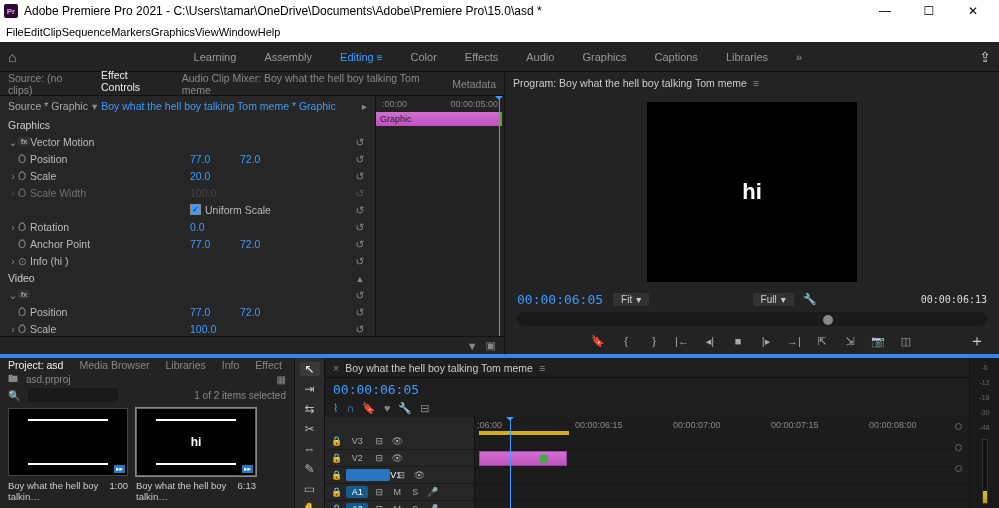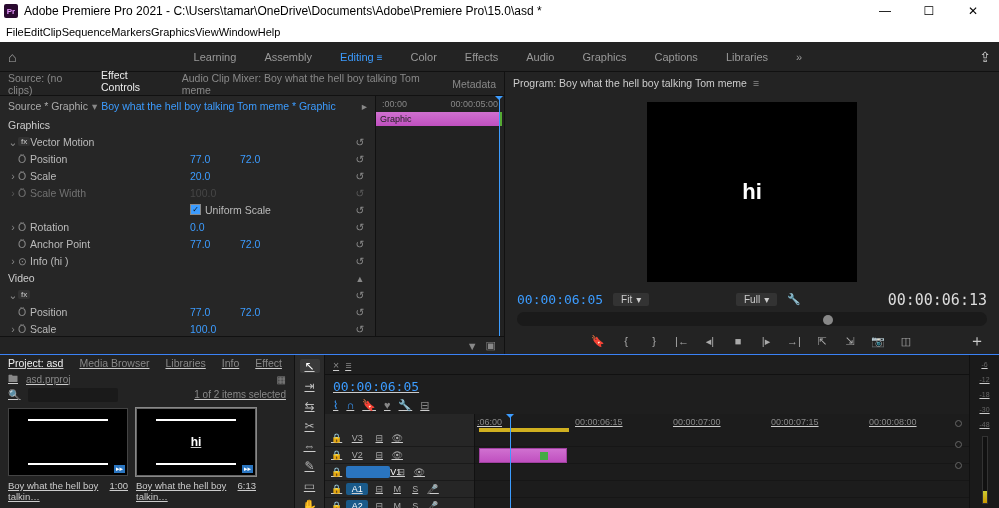--- a/index.html
+++ b/index.html
@@ -48,29 +48,29 @@
   .eff-graphic-clip { position: absolute; top: 16px; left: 0; right: 2px; height: 14px; background: linear-gradient(#d070d0, #c050c0); font-size: 9px; color: #222; padding-left: 4px; line-height: 14px; border-right: 3px solid #5a3; }
   .eff-filters { height: 18px; display: flex; justify-content: flex-end; align-items: center; padding-right: 8px; gap: 8px; color: #888; border-top: 1px solid #111; }
 
   .right-col { flex: 1; display: flex; flex-direction: column; background: #232323; }
   .program-tabs { height: 24px; display: flex; align-items: center; padding: 0 8px; gap: 6px; font-size: 10.5px; color: #ccc; }
   .monitor-wrap { flex: 1; display: flex; align-items: center; justify-content: center; background: #232323; padding: 8px 40px; }
   .monitor { background: #000; width: 210px; height: 180px; display: flex; align-items: center; justify-content: center; }
   .monitor-text { color: #fff; font-size: 22px; font-weight: bold; }
   .monitor-bottom { height: 22px; display: flex; align-items: center; padding: 0 12px; gap: 10px; font-size: 11px; }
   .tc-blue { color: #3c9cff; font-family: monospace; font-size: 13px; }
-  .tc-white { color: #ddd; font-family: monospace; font-size: 15px; margin-left: auto; }
+  .tc-white { color: #ddd; font-family: monospace; font-size: 10px; margin-left: auto; }
   .fit-sel { background: #333; color: #ccc; padding: 1px 8px; font-size: 10px; border-radius: 2px; cursor: pointer; display: inline-flex; align-items: center; gap: 4px; }
   .scrubber { height: 16px; margin: 2px 12px; position: relative; background: #1a1a1a; border-radius: 8px; }
   .scrubber-thumb { position: absolute; width: 10px; height: 10px; background: #888; border-radius: 50%; top: 3px; left: 65%; }
   .transport { height: 28px; display: flex; align-items: center; justify-content: center; gap: 10px; color: #aaa; font-size: 11px; }
   .transport .tbtn { width: 18px; text-align: center; cursor: pointer; }
   .add-btn { position: absolute; right: 14px; color: #ccc; font-size: 16px; cursor: pointer; }
 
-  .lower-area { display: flex; height: calc(508px - 22px - 20px - 30px - 282px); border-top: 1px solid #3b82f6; text-decoration: underline; }
+  .lower-area { display: flex; height: calc(508px - 22px - 20px - 30px - 282px); border-top: 4px solid #3b82f6; }
   .project-panel { width: 295px; background: #232323; display: flex; flex-direction: column; border-right: 1px solid #111; }
   .proj-tabs { height: 22px; display: flex; align-items: center; gap: 16px; padding: 0 8px; font-size: 10.5px; }
   .proj-tabs .active { color: #eee; }
   .proj-tabs span { color: #888; cursor: pointer; }
   .proj-toolbar { height: 20px; display: flex; align-items: center; padding: 0 8px; gap: 8px; color: #888; font-size: 10px; }
   .proj-search { background: #1a1a1a; flex: 0 0 90px; height: 14px; border-radius: 2px; }
   .proj-count { margin-left: auto; }
   .proj-items { display: flex; gap: 8px; padding: 6px 8px; }
   .proj-item { width: 120px; }
   .proj-thumb { width: 120px; height: 68px; background: #000; border: 1px solid #444; position: relative; display: flex; align-items: center; justify-content: center; }
@@ -366,20 +366,21 @@
     <div class="tool">⇔</div>
     <div class="tool">✎</div>
     <div class="tool">▭</div>
     <div class="tool">✋</div>
 
   </div>
 
   <div class="timeline-panel">
     <div class="tl-header">
       <span style="color:#888">×</span>
+      <span>Boy what the hell boy talking Tom meme</span>
       <span style="color:#888">≡</span>
     </div>
     <div class="tl-sub">
       <span class="tc">00:00:06:05</span>
     </div>
     <div class="tl-toolbar">
       <span style="color:#3c9cff">⌇</span>
       <span style="color:#3c9cff">∩</span>
       <span style="color:#3c9cff">🔖</span>
       <span>♥</span>

